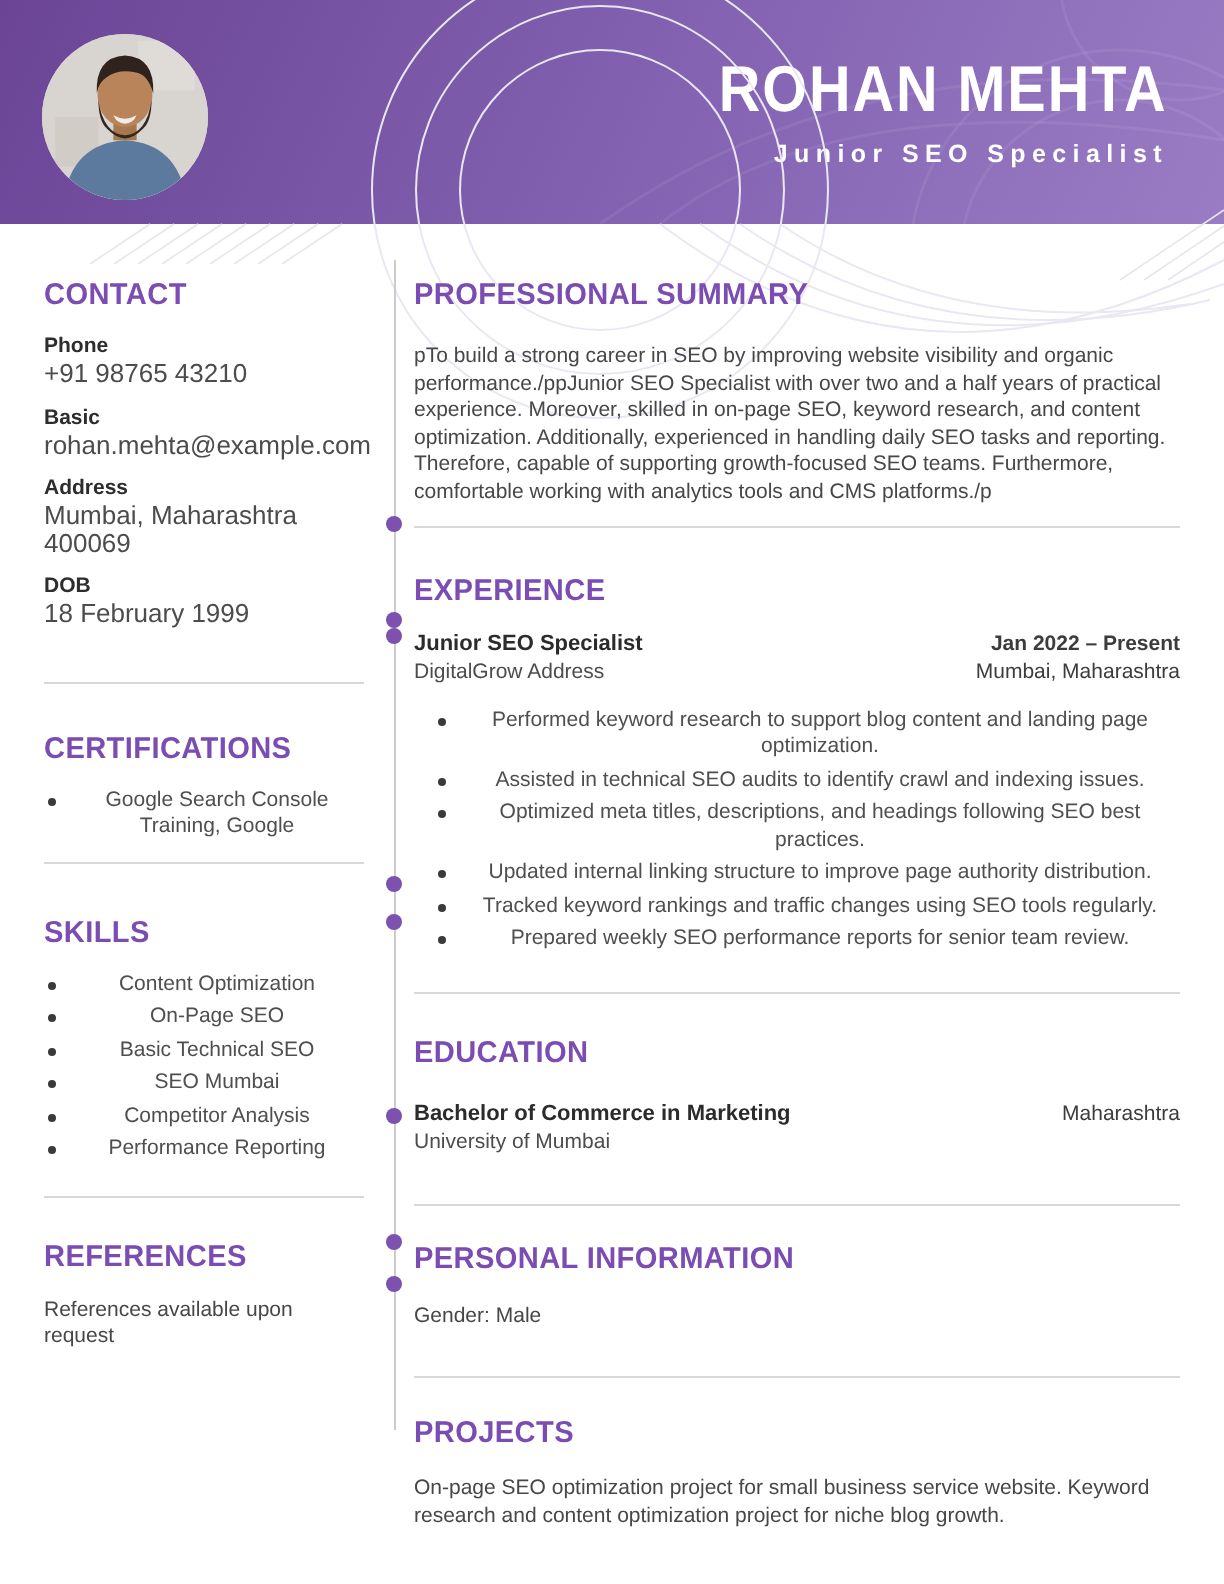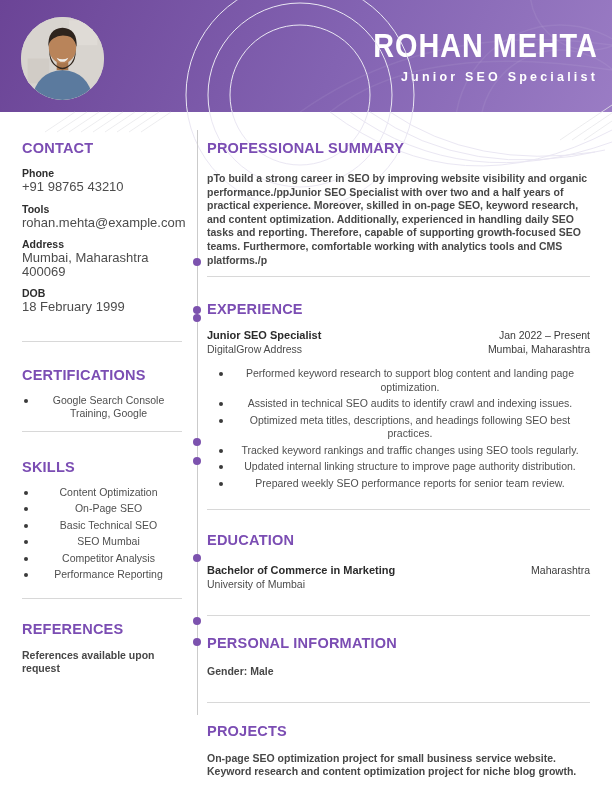--- a/index.html
+++ b/index.html
@@ -20,21 +20,21 @@
     position:absolute;left:0;top:0;width:612px;height:112px;
     background:linear-gradient(115deg,var(--grad1) 0%,#8363b2 55%,var(--grad2) 100%);
   }
   .header svg.hdr-deco{position:absolute;inset:0;width:100%;height:100%;}
   .avatar{
     position:absolute;left:21px;top:17px;width:83px;height:83px;border-radius:50%;
     overflow:hidden;background:#d8d4cf;
   }
   .avatar svg{display:block;width:100%;height:100%;}
   .name-block{
-    position:absolute;right:14px;top:30px;text-align:right;color:#ffffff;
+    position:absolute;right:28px;top:30px;text-align:right;color:#ffffff;
   }
   .name{
     font-size:30px;font-weight:700;letter-spacing:1px;line-height:1.1;
     display:inline-block;transform:scale(0.96,1.08);transform-origin:right bottom;
     white-space:nowrap;
   }
   .job-title{
     margin-top:7px;font-size:12.5px;font-weight:700;letter-spacing:3.2px;
     white-space:nowrap;
   }
@@ -44,38 +44,38 @@
   .vline{position:absolute;left:197px;top:130px;width:1px;height:585px;background:#cbcbcb;}
   .dot{position:absolute;left:193px;width:8px;height:8px;border-radius:50%;background:var(--dot);}
   .rule{height:1px;background:#d8d8d8;border:none;}
   
   .sidebar{position:absolute;left:22px;top:132px;width:160px;}
   .main{position:absolute;left:207px;top:132px;width:383px;}
   h2.sec{
     color:var(--accent);font-size:15px;font-weight:700;letter-spacing:0.2px;
     line-height:1;transform:scaleX(0.97);transform-origin:left;white-space:nowrap;
   }
-  .body-txt{font-size:10.5px;line-height:13.6px;color:#474747;font-weight:bold;}
+  .body-txt{font-size:10.5px;line-height:13.6px;color:#474747;}
   
   .c-group{margin-top:9px;}
   .c-label{font-size:10.5px;font-weight:700;color:#2d2d2d;line-height:13px;}
   .c-value{font-size:13px;color:#4c4c4c;line-height:13.5px;}
   
   ul.blist{list-style:none;}
   ul.blist li{
     position:relative;padding-left:13px;font-size:10.5px;color:#4f4f4f;line-height:13.5px;text-align:center;
   }
   ul.blist li::before{
     content:"";position:absolute;left:2px;top:5px;width:4px;height:4px;border-radius:50%;background:#3a3a3a;
   }
   ul.blist.gap li{margin-bottom:6px;}
   
   .row{display:flex;justify-content:space-between;align-items:baseline;}
   .role{font-size:11px;font-weight:700;color:#2b2b2b;line-height:14px;}
-  .dates{font-size:10.5px;color:#3c3c3c;line-height:14px;}
+  .dates{font-size:10.5px;color:#3c3c3c;line-height:14px;font-weight:bold;}
   .company{font-size:10.5px;color:#4c4c4c;line-height:14px;}
   .loc{font-size:10.5px;color:#3c3c3c;line-height:14px;}
 </style>
 </head>
 <body>
 
 <div class="page">
 
   <div class="header">
     <svg class="hdr-deco" viewBox="0 0 612 112" preserveAspectRatio="none">
@@ -145,21 +145,21 @@
   <aside class="sidebar">
 
     <section>
       <h2 class="sec" style="margin-top:8px">CONTACT</h2>
       <div style="margin-top:12px">
           <div class="c-group">
           <div class="c-label">Phone</div>
           <div class="c-value">+91 98765 43210</div>
         </div>
           <div class="c-group">
-          <div class="c-label">Tools</div>
+          <div class="c-label">Basic</div>
           <div class="c-value">rohan.mehta@example.com</div>
         </div>
           <div class="c-group">
           <div class="c-label">Address</div>
           <div class="c-value">Mumbai, Maharashtra 400069</div>
         </div>
           <div class="c-group">
           <div class="c-label">DOB</div>
           <div class="c-value">18 February 1999</div>
         </div>
@@ -215,22 +215,22 @@
           <span class="dates">Jan 2022 – Present</span>
         </div>
         <div class="row">
           <span class="company">DigitalGrow Address</span>
           <span class="loc">Mumbai, Maharashtra</span>
         </div>
         <ul class="blist" style="margin-top:11px;margin-left:10px">
             <li style="margin-bottom:3px">Performed keyword research to support blog content and landing page optimization.</li>
             <li style="margin-bottom:3px">Assisted in technical SEO audits to identify crawl and indexing issues.</li>
             <li style="margin-bottom:3px">Optimized meta titles, descriptions, and headings following SEO best practices.</li>
+            <li style="margin-bottom:3px">Updated internal linking structure to improve page authority distribution.</li>
             <li style="margin-bottom:3px">Tracked keyword rankings and traffic changes using SEO tools regularly.</li>
-            <li style="margin-bottom:3px">Updated internal linking structure to improve page authority distribution.</li>
             <li style="margin-bottom:3px">Prepared weekly SEO performance reports for senior team review.</li>
           </ul>
       </div>
     </section>
 
     <hr class="rule" style="margin-top:19px">
 
     <section>
       <h2 class="sec" style="margin-top:22px">EDUCATION</h2>
       <div class="row" style="margin-top:16px">

